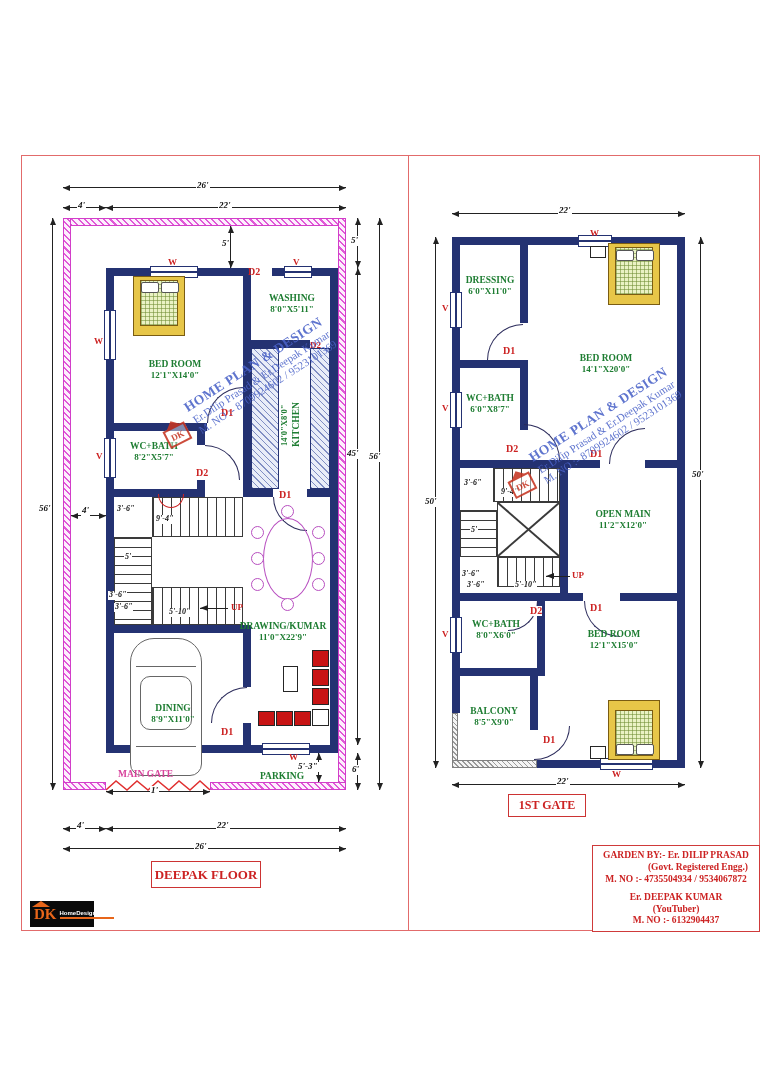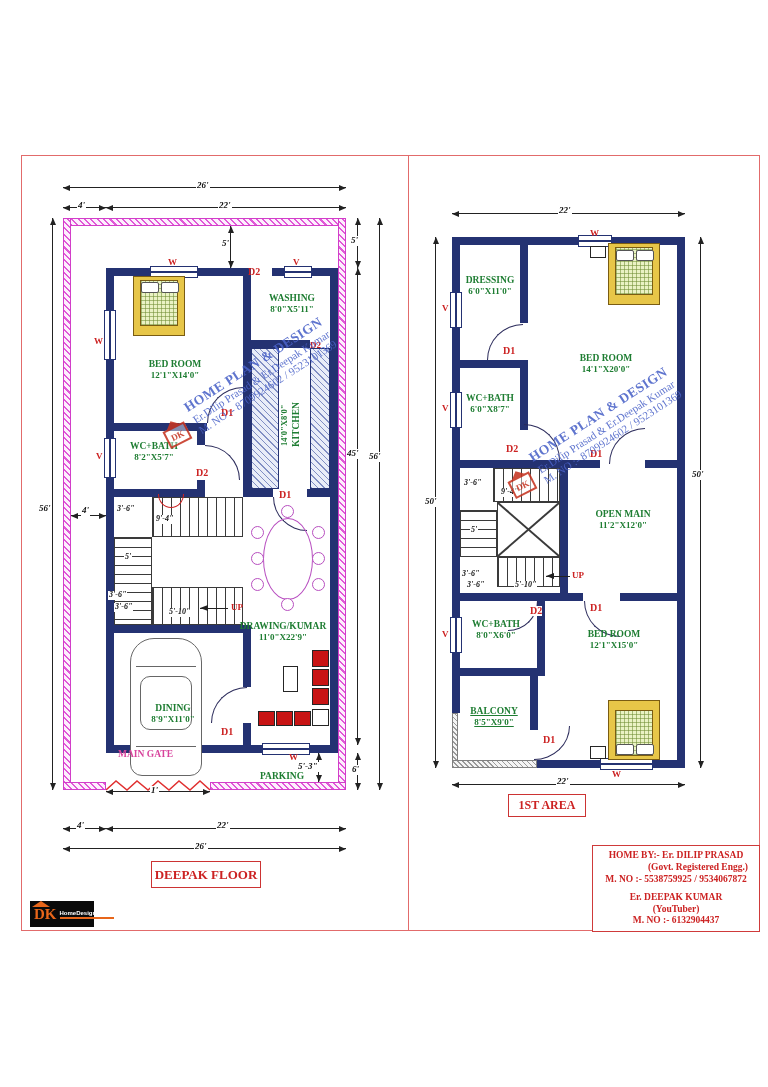--- a/index.html
+++ b/index.html
@@ -88,21 +88,21 @@
 
 <div class="bound" style="left:63px;top:218px;width:283px;height:8px;"></div>
 <div class="bound" style="left:63px;top:218px;width:8px;height:572px;"></div>
 <div class="bound" style="left:338px;top:218px;width:8px;height:572px;"></div>
 <div class="bound" style="left:63px;top:782px;width:43px;height:8px;"></div>
 <div class="bound" style="left:210px;top:782px;width:136px;height:8px;"></div>
 
 <svg class="abs" style="left:106px;top:779px;z-index:3;" width="104" height="13" viewBox="0 0 104 13">
   <polyline points="0,11 10,2 21,11 31,2 42,11 52,2 63,11 73,2 84,11 94,2 104,11" fill="none" stroke="#e03030" stroke-width="1.5"></polyline>
 </svg>
-<div class="mag" style="left:118px;top:750px;">MAIN GATE</div>
+<div class="mag" style="left:118px;top:770px;">MAIN GATE</div>
 <div class="dim-h" style="left:106px;top:791px;width:104px;"></div>
 <div class="chip" style="left:150px;top:786px;">1'</div>
 
 <div class="wall" style="left:106px;top:268px;width:44px;height:8px;"></div>
 <div class="wall" style="left:198px;top:268px;width:52px;height:8px;"></div>
 <div class="wall" style="left:272px;top:268px;width:12px;height:8px;"></div>
 <div class="wall" style="left:312px;top:268px;width:26px;height:8px;"></div>
 <div class="win-h" style="left:150px;top:266px;width:48px;height:12px;"></div>
 <div class="win-h" style="left:284px;top:266px;width:28px;height:12px;"></div>
 <div class="wall" style="left:106px;top:268px;width:8px;height:485px;"></div>
@@ -325,21 +325,21 @@
   <div class="sz">11'2"X12'0"</div>
 </div>
 <div class="room" style="left:456px;top:618px;width:80px;">
   <div>WC+BATH</div>
   <div class="sz">8'0"X6'0"</div>
 </div>
 <div class="room" style="left:568px;top:628px;width:92px;">
   <div>BED ROOM</div>
   <div class="sz">12'1"X15'0"</div>
 </div>
-<div class="room" style="left:452px;top:705px;width:84px;text-decoration:underline;">
+<div class="room" style="left:452px;top:705px;width:84px;">
   <div>BALCONY</div>
   <div class="sz">8'5"X9'0"</div>
 </div>
 
 <div class="red" style="left:590px;top:229px;">W</div>
 <div class="red" style="left:442px;top:304px;">V</div>
 <div class="red" style="left:442px;top:404px;">V</div>
 <div class="red" style="left:442px;top:630px;">V</div>
 <div class="red" style="left:503px;top:346px;font-size:10px;">D1</div>
 <div class="red" style="left:506px;top:444px;font-size:10px;">D2</div>
@@ -350,33 +350,33 @@
 <div class="red" style="left:612px;top:770px;">W</div>
 
 <div class="dim-h" style="left:452px;top:213px;width:233px;"></div>
 <div class="chip" style="left:558px;top:206px;">22'</div>
 <div class="dim-v" style="left:435px;top:237px;height:531px;"></div>
 <div class="chip" style="left:424px;top:497px;">50'</div>
 <div class="dim-v" style="left:700px;top:237px;height:531px;"></div>
 <div class="chip" style="left:691px;top:470px;">50'</div>
 <div class="dim-h" style="left:452px;top:784px;width:233px;"></div>
 <div class="chip" style="left:556px;top:777px;">22'</div>
-<div class="titlebox" style="left:508px;top:794px;width:76px;height:21px;font-size:12px;">1ST AREA</div>
+<div class="titlebox" style="left:508px;top:794px;width:76px;height:21px;font-size:12px;">1ST GATE</div>
 
 <div class="wm" style="left:505px;top:405px;width:200px;">
   <div class="wm-logo">DK</div>
   <div class="l1">HOME PLAN &amp; DESIGN</div>
   <div class="l2">Er.Dilip Prasad &amp; Er.Deepak Kumar</div>
   <div class="l3">M. NO :- 8709924602 / 9523101369</div>
 </div>
 
 <div class="credits" style="left:592px;top:845px;width:168px;height:87px;">
-  <div style="text-align:center;">HOME BY:- Er. DILIP PRASAD</div>
+  <div style="text-align:center;">GARDEN BY:- Er. DILIP PRASAD</div>
   <div style="text-align:right;padding-right:6px;">(Govt. Registered Engg.)</div>
-  <div style="text-align:center;">M. NO :- 5538759925 / 9534067872</div>
+  <div style="text-align:center;">M. NO :- 4735504934 / 9534067872</div>
   <div style="height:6px;"></div>
   <div style="text-align:center;">Er. DEEPAK KUMAR</div>
   <div style="text-align:center;">(YouTuber)</div>
   <div style="text-align:center;">M. NO :- 6132904437</div>
 </div>
 
 <div class="brand" style="left:30px;top:901px;width:64px;height:26px;">
   <span class="dk">DK</span>
   <span class="site">HomeDesignX.com</span>
 </div>

